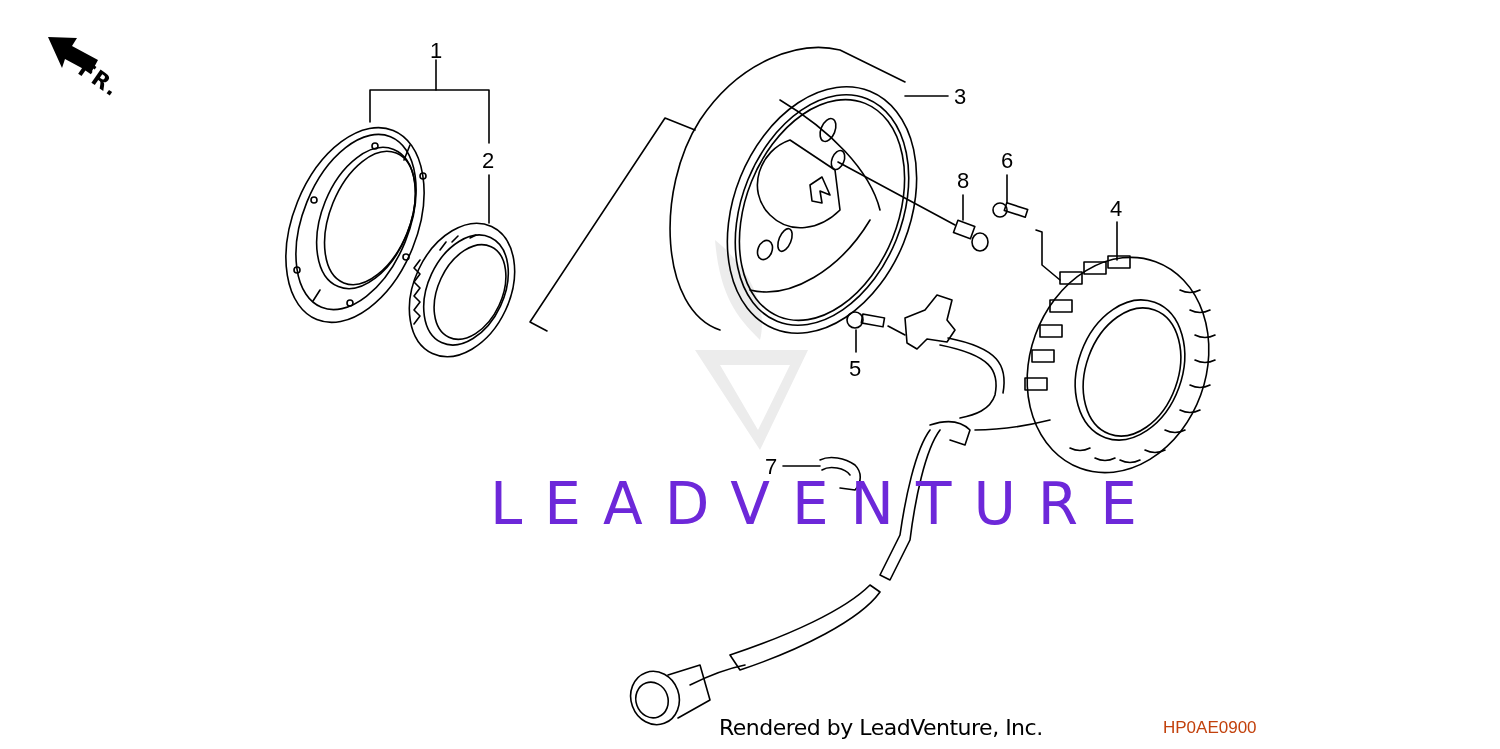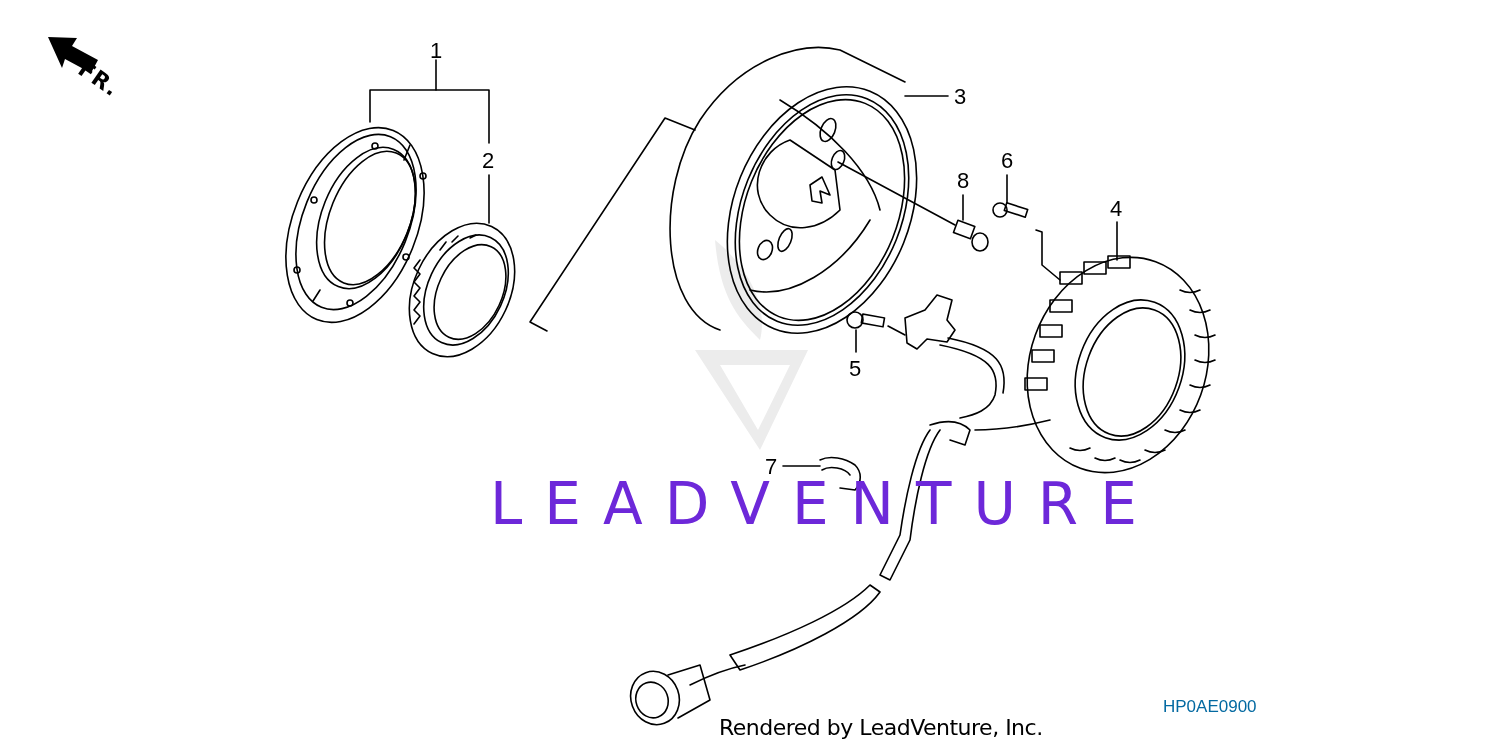--- a/index.html
+++ b/index.html
@@ -4,22 +4,22 @@
   <style>
     html, body { margin: 0; padding: 0; background: #ffffff; }
     body { width: 1500px; height: 749px; position: relative; overflow: hidden;
            font-family: "Liberation Sans", sans-serif; }
     #diagram { position: absolute; left: 0; top: 0; width: 1500px; height: 749px; }
     .callout { position: absolute; font-family: "Liberation Sans", sans-serif;
                font-size: 22px; color: #000; line-height: 1; }
     .fr-label { position: absolute; left: 88px; top: 56px; font-weight: bold;
                 font-size: 22px; transform: rotate(35deg); transform-origin: left top;
                 font-family: "DejaVu Sans", sans-serif; color:#000; letter-spacing: 1px; }
-    .diagram-code { position: absolute; left: 1163px; top: 697px; font-size: 17px;
-                    font-family: "Liberation Sans", sans-serif; color: #0369a1; }
+    .diagram-code { position: absolute; left: 1163px; top: 718px; font-size: 17px;
+                    font-family: "Liberation Sans", sans-serif; color: #c2410c; }
     .credit { position: absolute; left: 678px; top: 715px; font-size: 22px;
               font-family: "DejaVu Sans", sans-serif; color: #000; letter-spacing: -0.5px; margin-left: 41px; }
     .wm-text { position: absolute; left: 490px; top: 470px; font-size: 58px;
                letter-spacing: 22px; color: #6d28d9; font-family: "DejaVu Sans", sans-serif;
                font-weight: normal; }
   </style>
 </head>
 <body>
 
 <svg id="diagram" viewBox="0 0 1500 749" xmlns="http://www.w3.org/2000/svg">

